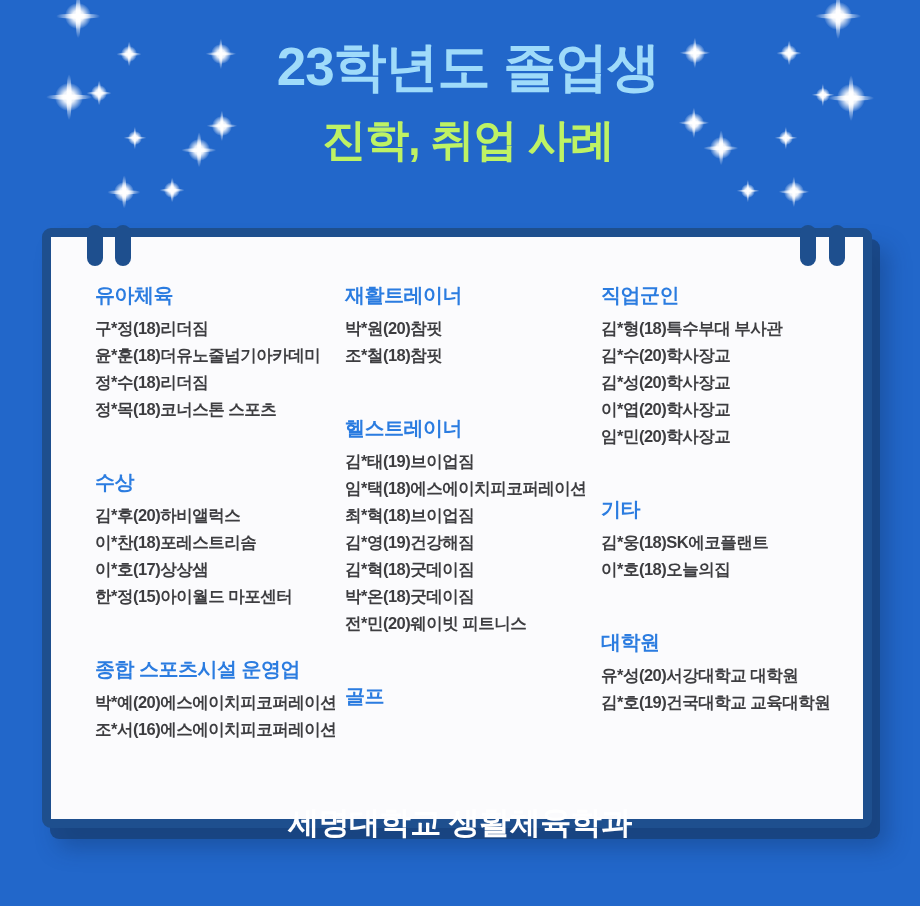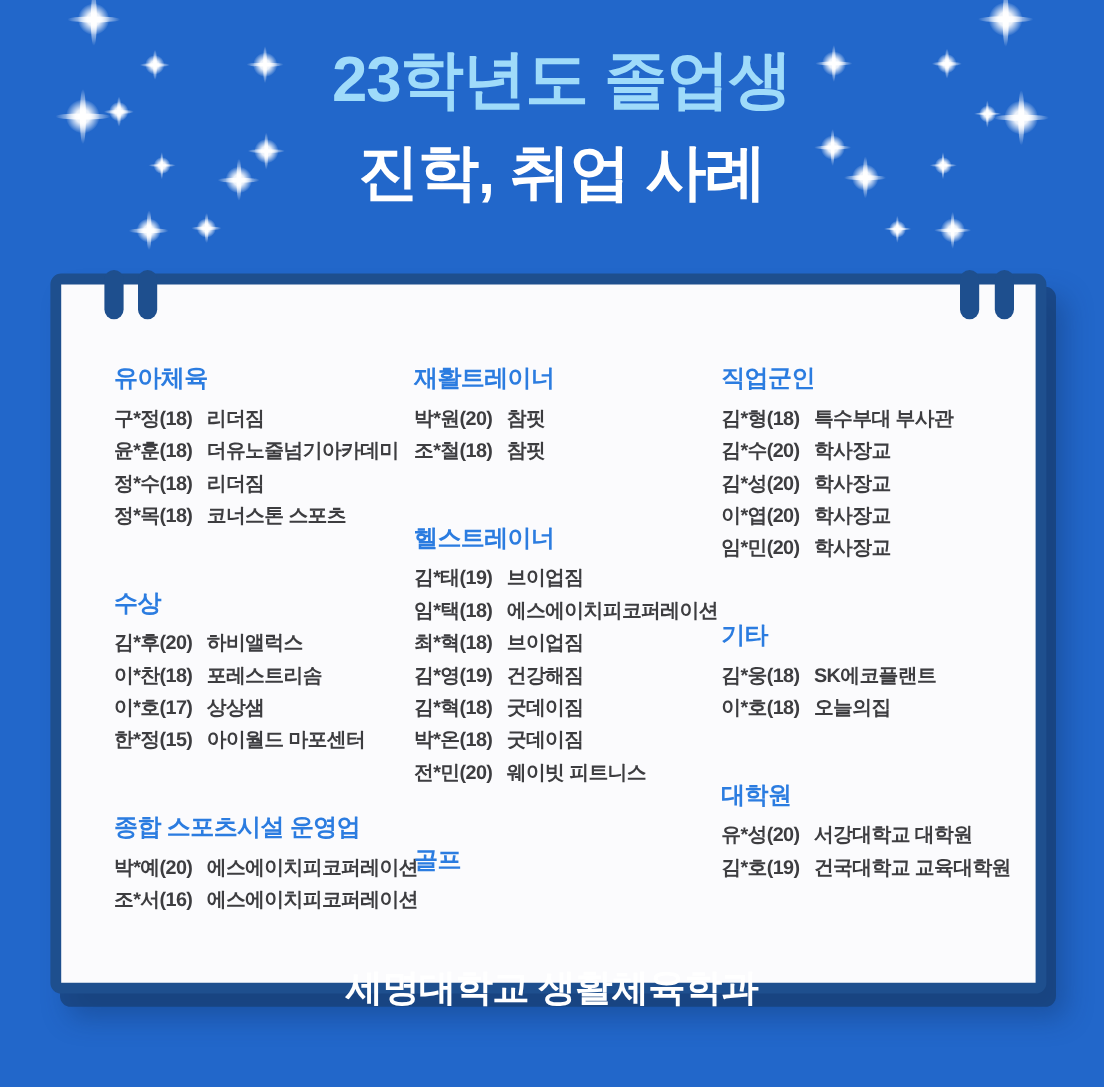--- a/index.html
+++ b/index.html
@@ -32,22 +32,22 @@
     border-radius:50%;
   }
 
   
   .hero { position:absolute; left:0; right:0; top:38px; text-align:center;padding-left:16px; }
   .hero .t1 {
     font-size:53px; font-weight:900; letter-spacing:-1px;
     color:#9fdbfa; margin:0 0 20px 0; line-height:1.1;
   }
   .hero .t2 {
-    font-size:51px; font-weight:900; letter-spacing:-1px;
-    color:#ffffff; margin:0; line-height:1.1;
+    font-size:44px; font-weight:900; letter-spacing:-1px;
+    color:#bef264; margin:0; line-height:1.1;
   }
 
   
   .card {
     position:absolute; left:42px; top:228px;
     width:830px; height:600px; box-sizing:border-box;
     background:#fbfbfd;
     border:9px solid #1e4f8e;
     border-radius:9px;
     box-shadow: 8px 11px 0 rgba(23,62,115,.72), 16px 20px 22px rgba(13,47,94,.35);
@@ -55,32 +55,32 @@
   .pin {
     position:absolute; width:16px; height:41px;
     background:#1e4f8e; border-radius:9px; top:-12px;
   }
   .pin.p1 { left:36px; }  .pin.p2 { left:64px; }
   .pin.p3 { left:749px; } .pin.p4 { left:778px; }
 
   .card-content {
     display:grid;
     grid-template-columns:250px 256px 1fr;
-    padding:66px 16px 0 44px;
+    padding:45px 16px 0 44px;
     box-sizing:border-box;
     height:100%;
   }
   .cat { margin:0 0 46px 0; }
   .cat-heading {
     font-size:20px; font-weight:800; color:#2b7ce0;
     margin:0 0 7px 0; letter-spacing:-0.5px; line-height:26px;
   }
   .entries { list-style:none; margin:0; padding:0; }
   .entry {
-    display:flex; gap:12px; align-items:baseline;
+    display:flex; align-items:baseline;
     font-size:16.5px; font-weight:700; color:#3d3d40;
     line-height:27px; letter-spacing:-0.5px; white-space:nowrap;
   }
 
   
   .footer {
     position:absolute; left:0; right:0; top:802px; text-align:center;
     font-size:31px; font-weight:900; color:#ffffff; letter-spacing:-0.5px;
   }
 </style>

